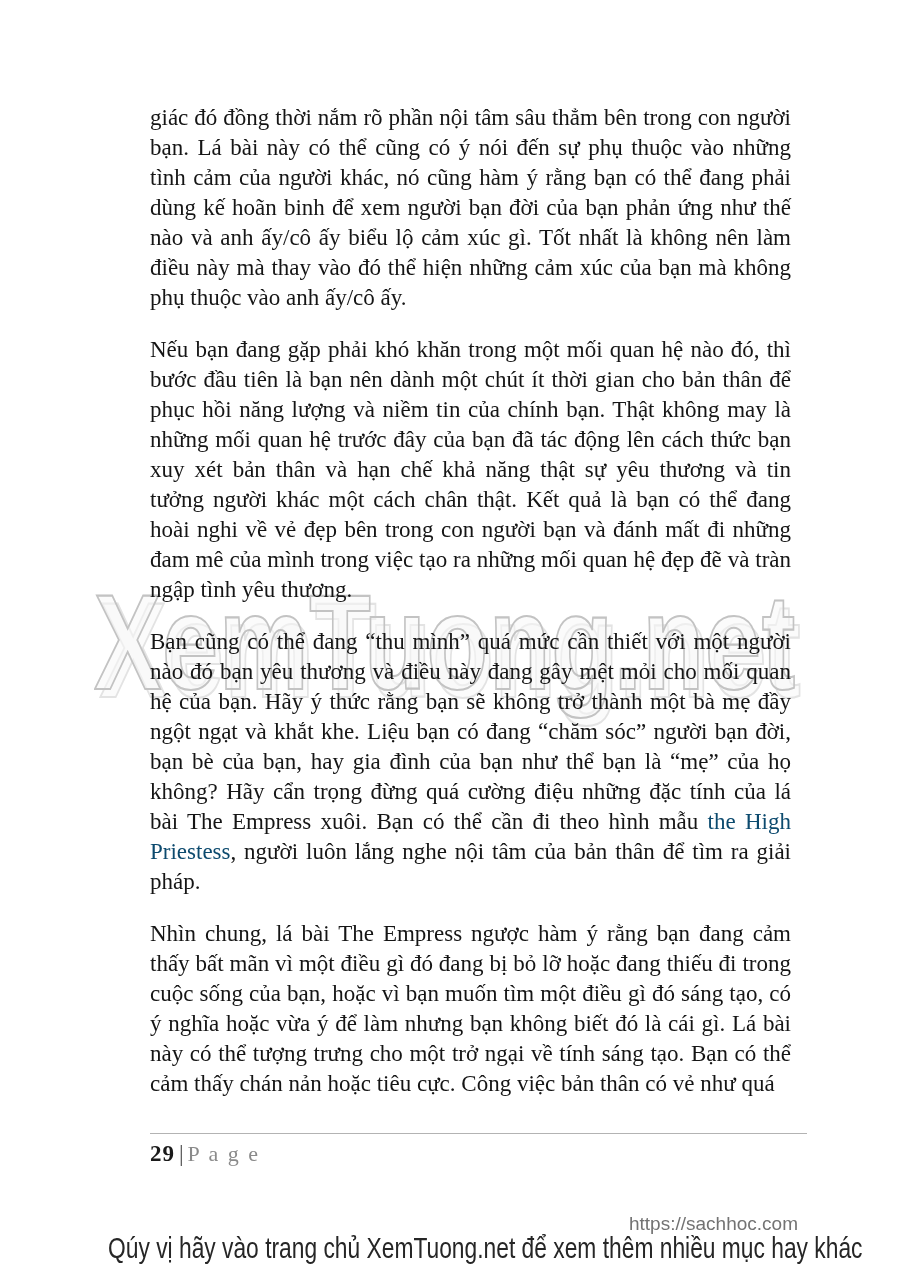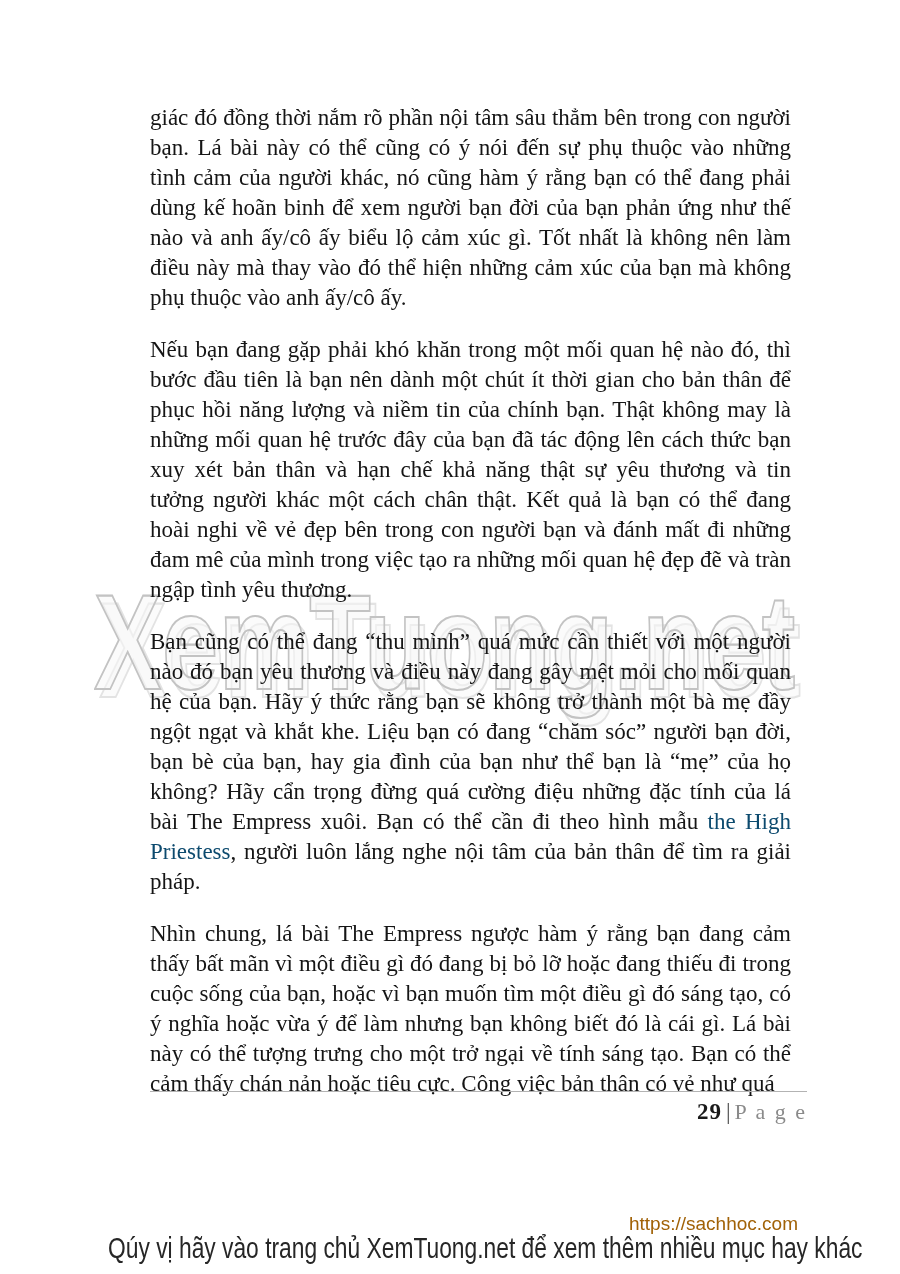--- a/index.html
+++ b/index.html
@@ -36,40 +36,40 @@
     color:#151515;
     margin:0 16px 22px 0;
   }
   a.inline-link{
     color:#0c4a6e;
     text-decoration-color:#2e9fd6;
   }
 
   
   .page-footer{
-    position:absolute;left:150px;top:1091px;width:657px;z-index:1;text-align:right;
+    position:absolute;left:150px;top:1133px;width:657px;z-index:1;
   }
   .page-footer-divider{
     border:0;border-top:1px solid #b3b3b3;margin:0 0 7px 0;width:100%;
   }
   .page-number{
     font-weight:bold;font-size:23px;color:#1a1a1a;letter-spacing:1px;
   }
   .page-bar{
     font-size:23px;color:#4d4d4d;margin:0 4px;
   }
   .page-label{
     font-size:22px;color:#8a8a8a;letter-spacing:2px;
   }
 
   
   .sachhoc-link{
     position:absolute;left:629px;top:1213px;z-index:1;
     font-family:"Liberation Sans","DejaVu Sans",sans-serif;
-    font-size:19px;color:#a16207;text-decoration:none;
+    font-size:19px;color:#737373;text-decoration:none;
     cursor:pointer;
   }
   .footer-note{
     position:absolute;left:0;top:1231px;width:900px;z-index:1;
     text-align:center;
     font-family:"Liberation Sans","DejaVu Sans",sans-serif;
     font-size:30px;color:#262626;
     transform:scaleX(0.76);transform-origin:center top;
     white-space:nowrap;
   }

